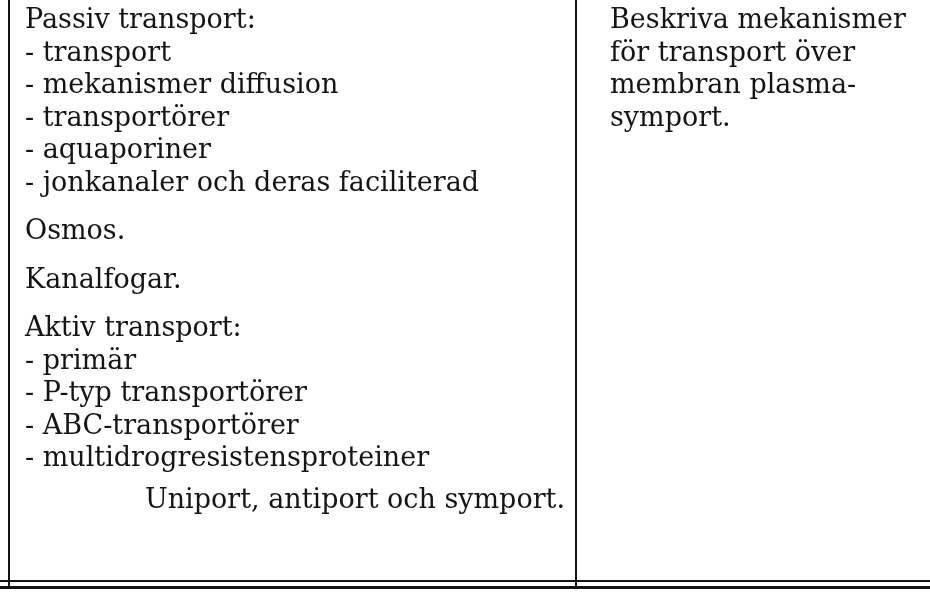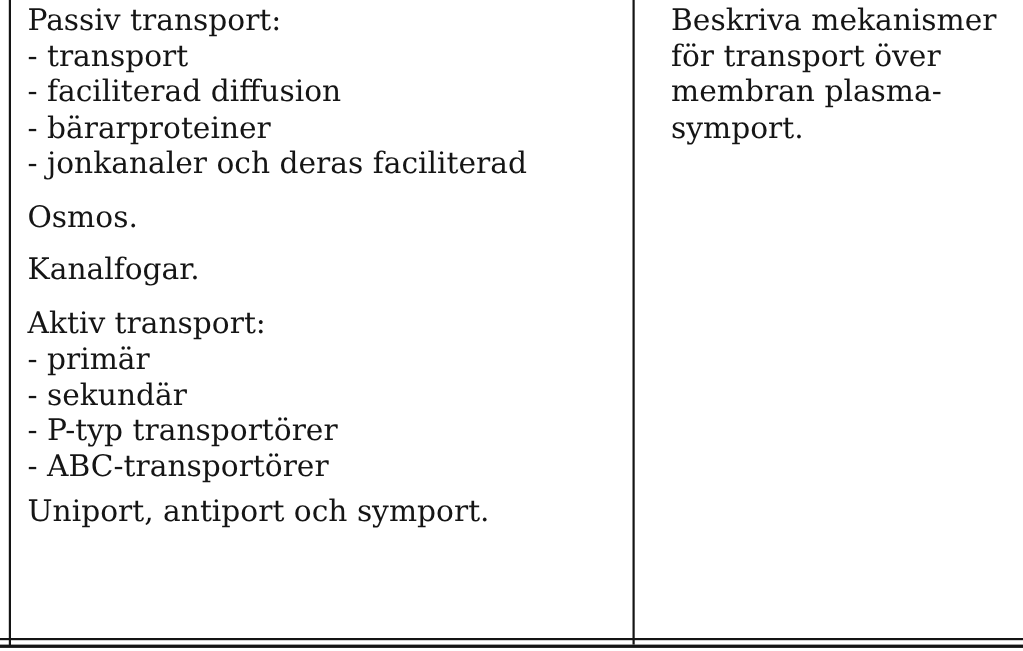--- a/index.html
+++ b/index.html
@@ -34,53 +34,54 @@
   .h-rule.thick { top: 586px; height: 3px; }
   .cell {
     position: absolute;
     top: 3px;
     font-size: 27px;
     line-height: 32.5px;
   }
   .cell.left-cell  { left: 25px;  width: 540px; }
   .cell.right-cell { left: 610px; width: 330px; }
   .para { margin: 0 0 16px 0; }
-  .para.tight { margin-top: -7px; }
+  .para.tight { margin-top: -7px; text-align: right; }
   .line { white-space: pre; }
 </style>
 </head>
 <body>
 
 <div class="page">
 
   <div class="v-rule left"></div>
   <div class="v-rule middle"></div>
   <div class="h-rule thin"></div>
   <div class="h-rule thick"></div>
 
   <div class="cell left-cell">
     <div class="para">
       <div class="line">Passiv transport:</div>
       <div class="line">- transport</div>
-      <div class="line">- faciliterad diffusion</div>
-      <div class="line">- bärarproteiner</div>
+      <div class="line">- mekanismer diffusion</div>
+      <div class="line">- transportörer</div>
+      <div class="line">- aquaporiner</div>
       <div class="line">- jonkanaler och deras faciliterad</div>
     </div>
     <div class="para">
       <div class="line">Osmos.</div>
     </div>
     <div class="para">
       <div class="line">Kanalfogar.</div>
     </div>
     <div class="para">
       <div class="line">Aktiv transport:</div>
       <div class="line">- primär</div>
-      <div class="line">- sekundär</div>
       <div class="line">- P-typ transportörer</div>
       <div class="line">- ABC-transportörer</div>
+      <div class="line">- multidrogresistensproteiner</div>
     </div>
     <div class="para tight">
       <div class="line">Uniport, antiport och symport.</div>
     </div>
   </div>
 
   <div class="cell right-cell">
     <div class="line">Beskriva mekanismer</div>
     <div class="line">för transport över</div>
     <div class="line">membran plasma-</div>

